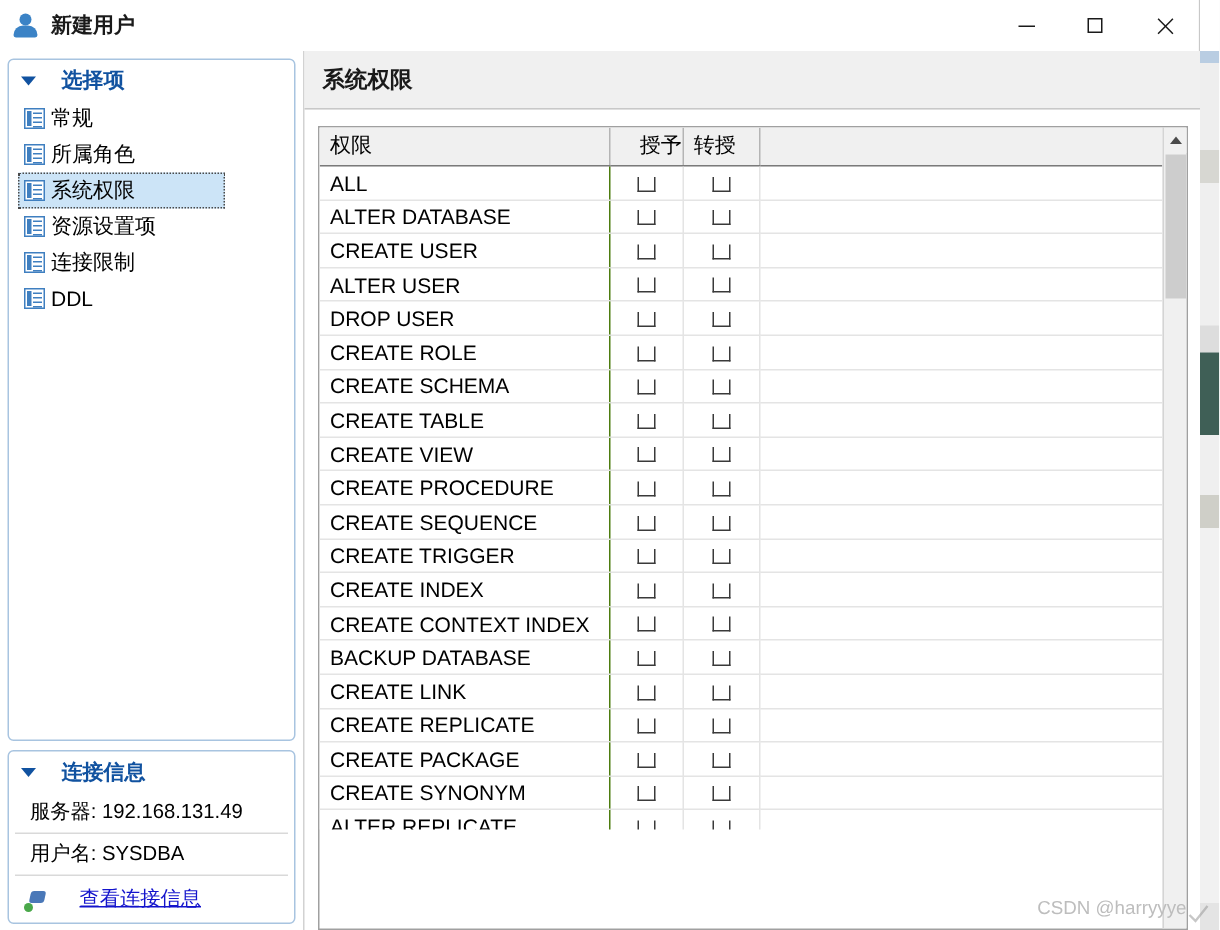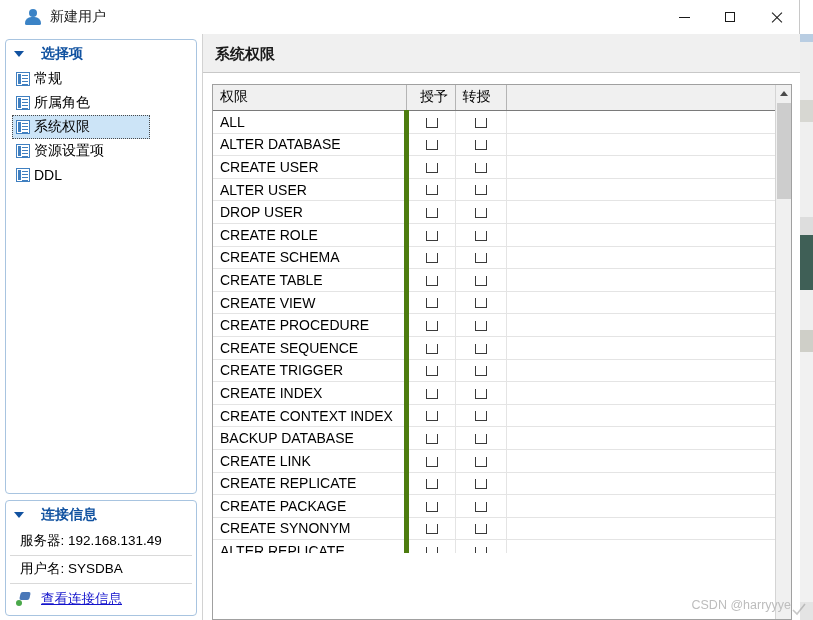--- a/index.html
+++ b/index.html
@@ -49,22 +49,23 @@
   
   .titlebar {
     position: relative;
     height: 34px;
     background: #ffffff;
     display: flex;
     align-items: center;
   }
   .title-left {
     display: flex; align-items: flex-end;
-    padding-left: 24px;
+    padding-left: 8px;
     gap: 8px;
+    font-weight: bold;
   }
   .user-icon { width: 18px; height: 18px; position: relative; flex: 0 0 auto; }
   .user-icon .head {
     position: absolute; left: 5px; top: 1px;
     width: 8px; height: 8px; border-radius: 50%;
     background: #3b83c6;
   }
   .user-icon .body {
     position: absolute; left: 1px; top: 9px;
     width: 16px; height: 8px;
@@ -180,22 +181,22 @@
   
   .conn-line {
     font-size: 13.5px;
     color: #000000;
     padding: 4px 10px 5px 10px;
     border-bottom: 1px solid #d9d9d9;
     margin: 0 4px;
     white-space: nowrap;
   }
   .conn-link-row {
-    display: flex; align-items: center;
-    gap: 10px;
+    display: flex; align-items: flex-end;
+    gap: 22px;
     padding: 6px 10px 0 10px;
   }
   .plug-icon {
     width: 15px; height: 14px; position: relative; flex: 0 0 auto;
   }
   .plug-icon .b1 {
     position: absolute; left: 4px; top: 0px;
     width: 10px; height: 8px;
     background: #4a78b8;
     transform: skewX(-12deg);
@@ -265,37 +266,37 @@
     border-bottom: 1px solid #7a7a7a;
     font-weight: normal;
     text-align: left;
     padding: 3px 0 4px 7px;
     height: 23px;
     box-sizing: border-box;
     color: #000000;
     font-size: 14px;
   }
   table.perm th.c-perm  { width: 193px; }
-  table.perm th.c-grant { width: 49px;  text-align: center; padding-left: 7px; }
+  table.perm th.c-grant { width: 49px;  text-align: right; padding-left: 7px; }
   table.perm th.c-admin { width: 51px;  text-align: left; padding-left: 7px; }
   table.perm th.c-fill  { width: 269px; border-right: none; }
 
   table.perm td {
     height: 22.6px;
     border-bottom: 1px solid #e4e4e4;
     padding: 0 0 0 7px;
     box-sizing: border-box;
     color: #000000;
     font-size: 14px;
     white-space: nowrap;
     overflow: hidden;
     background: #ffffff;
   }
   table.perm td.cell-name {
-    border-right: 5px solid #4d7c0f;
+    border-right: 1px solid #4d7c0f;
     text-overflow: clip;
   }
   table.perm td.cell-cb {
     border-right: 1px solid #e4e4e4;
     text-align: center;
     padding: 0;
   }
   table.perm td.cell-fill { border-right: none; }
 
   .cb {
@@ -418,20 +419,24 @@
             <div class="nav-item selected">
               <span class="doc-icon"></span>
               <span>系统权限</span>
             </div>
             <div class="nav-item">
               <span class="doc-icon"></span>
               <span>资源设置项</span>
             </div>
             <div class="nav-item">
               <span class="doc-icon"></span>
+              <span>连接限制</span>
+            </div>
+            <div class="nav-item">
+              <span class="doc-icon"></span>
               <span>DDL</span>
             </div>
           </div>
         </div>
 
         <div class="panel-box panel-conn">
           <div class="panel-header">
             <span class="tri-down"></span>
             <span>连接信息</span>
           </div>

